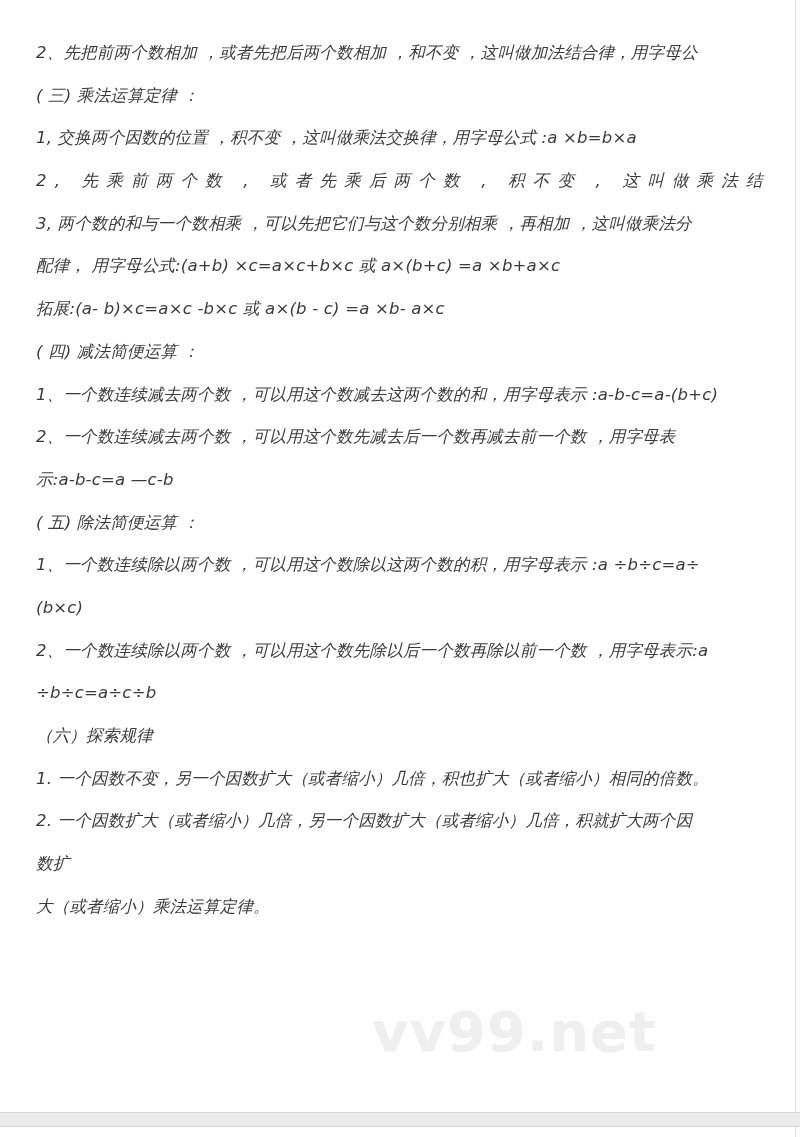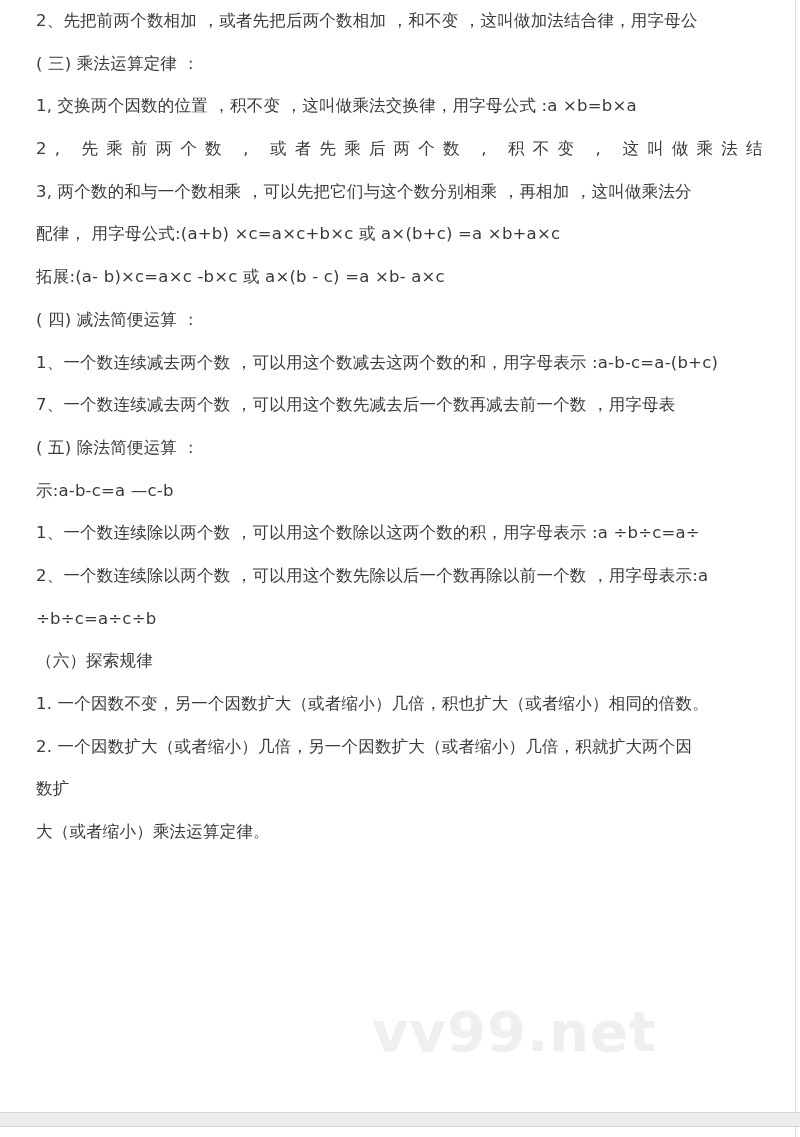--- a/index.html
+++ b/index.html
@@ -19,22 +19,23 @@
     left: 0;
     top: 0;
     width: 795px;
     height: 1112px;
     background: #ffffff;
     border-right: 1px solid #dcdcdc;
   }
   .content {
     position: absolute;
     left: 36px;
-    top: 0;
+    top: 32px;
     width: 740px;
+    font-style: italic;
   }
   .line {
     height: 42.7px;
     line-height: 42.7px;
     font-size: 16.5px;
     color: #3a3a3a;
     white-space: nowrap;
     letter-spacing: 0.2px;
   }
   .line.spread {
@@ -82,24 +83,25 @@
   <div class="content">
     <div class="line">2、先把前两个数相加 ，或者先把后两个数相加 ，和不变 ，这叫做加法结合律，用字母公</div>
     <div class="line">( 三) 乘法运算定律 ：</div>
     <div class="line">1, 交换两个因数的位置 ，积不变 ，这叫做乘法交换律，用字母公式 :a  ×b=b×a</div>
     <div class="line spread">2, 先乘前两个数 , 或者先乘后两个数 , 积不变 , 这叫做乘法结</div>
     <div class="line">3, 两个数的和与一个数相乘 ，可以先把它们与这个数分别相乘 ，再相加 ，这叫做乘法分</div>
     <div class="line">配律，  用字母公式:(a+b)  ×c=a×c+b×c  或  a×(b+c) =a  ×b+a×c</div>
     <div class="line">拓展:(a- b)×c=a×c -b×c  或  a×(b - c) =a  ×b- a×c</div>
     <div class="line">( 四) 减法简便运算 ：</div>
     <div class="line">1、一个数连续减去两个数 ，可以用这个数减去这两个数的和，用字母表示  :a-b-c=a-(b+c)</div>
-    <div class="line">7、一个数连续减去两个数 ，可以用这个数先减去后一个数再减去前一个数  ，用字母表</div>
+    <div class="line">2、一个数连续减去两个数 ，可以用这个数先减去后一个数再减去前一个数  ，用字母表</div>
+    <div class="line">示:a-b-c=a —c-b</div>
     <div class="line">( 五) 除法简便运算 ：</div>
-    <div class="line">示:a-b-c=a —c-b</div>
     <div class="line">1、一个数连续除以两个数 ，可以用这个数除以这两个数的积，用字母表示  :a  ÷b÷c=a÷</div>
+    <div class="line">(b×c)</div>
     <div class="line">2、一个数连续除以两个数 ，可以用这个数先除以后一个数再除以前一个数  ，用字母表示:a</div>
     <div class="line">÷b÷c=a÷c÷b</div>
     <div class="line">（六）探索规律</div>
     <div class="line">1. 一个因数不变，另一个因数扩大（或者缩小）几倍，积也扩大（或者缩小）相同的倍数。</div>
     <div class="line">2. 一个因数扩大（或者缩小）几倍，另一个因数扩大（或者缩小）几倍，积就扩大两个因</div>
     <div class="line">数扩</div>
     <div class="line">大（或者缩小）乘法运算定律。</div>
   </div>
 </div>
 

